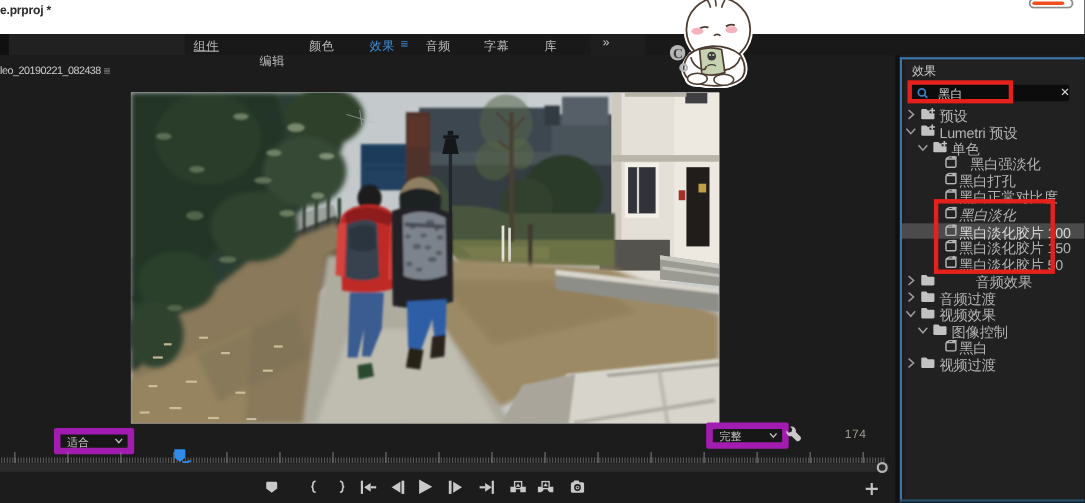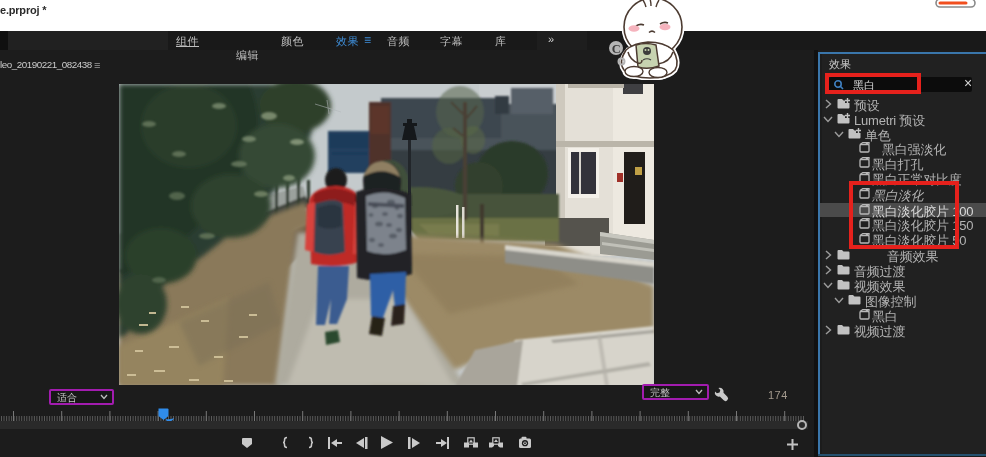--- a/index.html
+++ b/index.html
@@ -23,21 +23,21 @@
   #fxhead{left:829px;top:57px;font-size:11px;color:#c9c9c9;}
   #searchbox{left:829px;top:77px;width:143px;height:15px;background:#0c0c0c;border-radius:2px;}
   #searchtxt{left:853px;top:78px;font-size:11px;color:#d6d6d6;}
   #xclear{left:964px;top:75px;font-size:14px;color:#d6d6d6;}
   .row{position:absolute;font-size:13px;color:#b3b3b3;white-space:nowrap;letter-spacing:-0.2px;}
   #selrow{left:820px;top:203px;width:166px;height:14px;background:#4b4b4b;}
   .redbox{position:absolute;border:4px solid #e6211c;}
   #red1{left:825px;top:73px;width:88px;height:13px;}
   #red2{left:849px;top:181px;width:102px;height:60px;border-width:4px;}
   
-  .dd{position:absolute;height:12px;background:#171717;border:2px solid #a21caf;border-radius:2px;color:#c6c6c6;font-size:10px;}
+  .dd{position:absolute;height:12px;background:#171717;border:6px solid #a21caf;border-radius:2px;color:#c6c6c6;font-size:10px;}
   #dd1{left:49px;top:389px;width:61px;}
   #dd2{left:642px;top:384px;width:63px;}
   .dd span{position:absolute;left:6px;top:0px;}
   #num174{left:768px;top:389px;font-size:11px;color:#a39a8e;letter-spacing:0.5px;}
   #scrollband{left:0;top:421px;width:808px;height:8px;background:#2a2a2a;}
   #cursor{left:857px;top:438px;width:9px;height:6px;}
 </style>
 </head>
 <body>
 <div class="abs" id="topwhite"></div>

